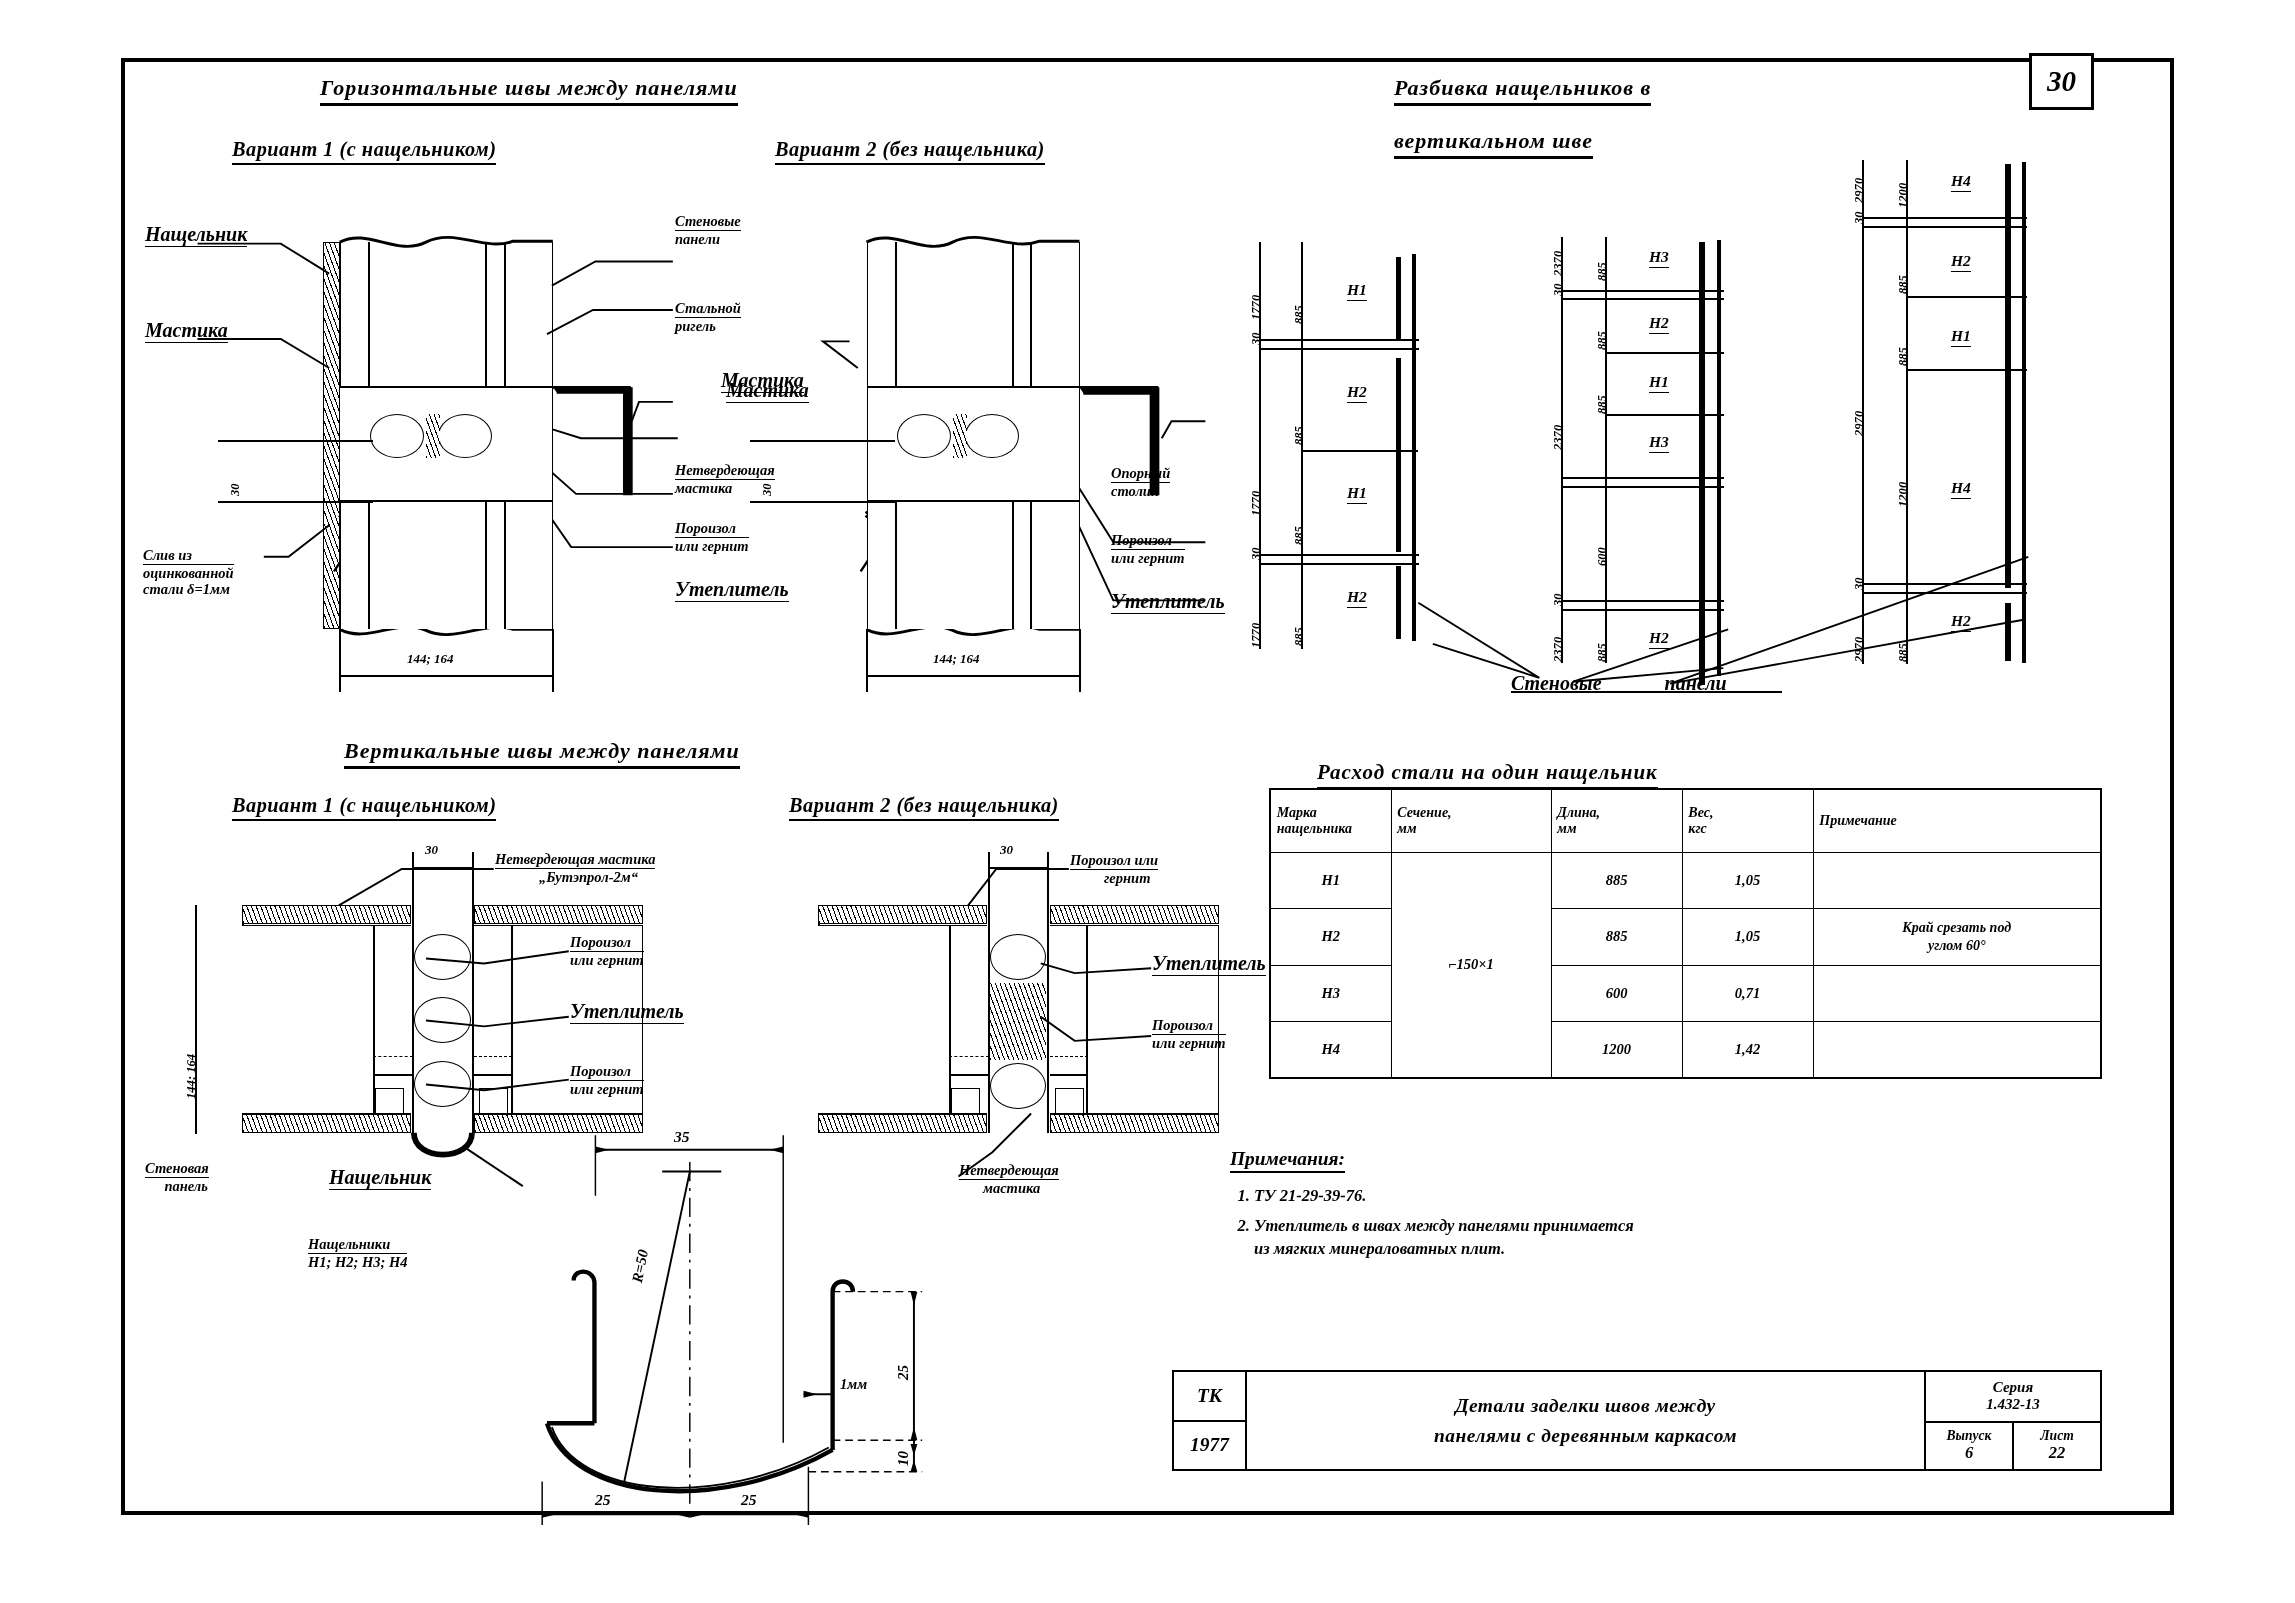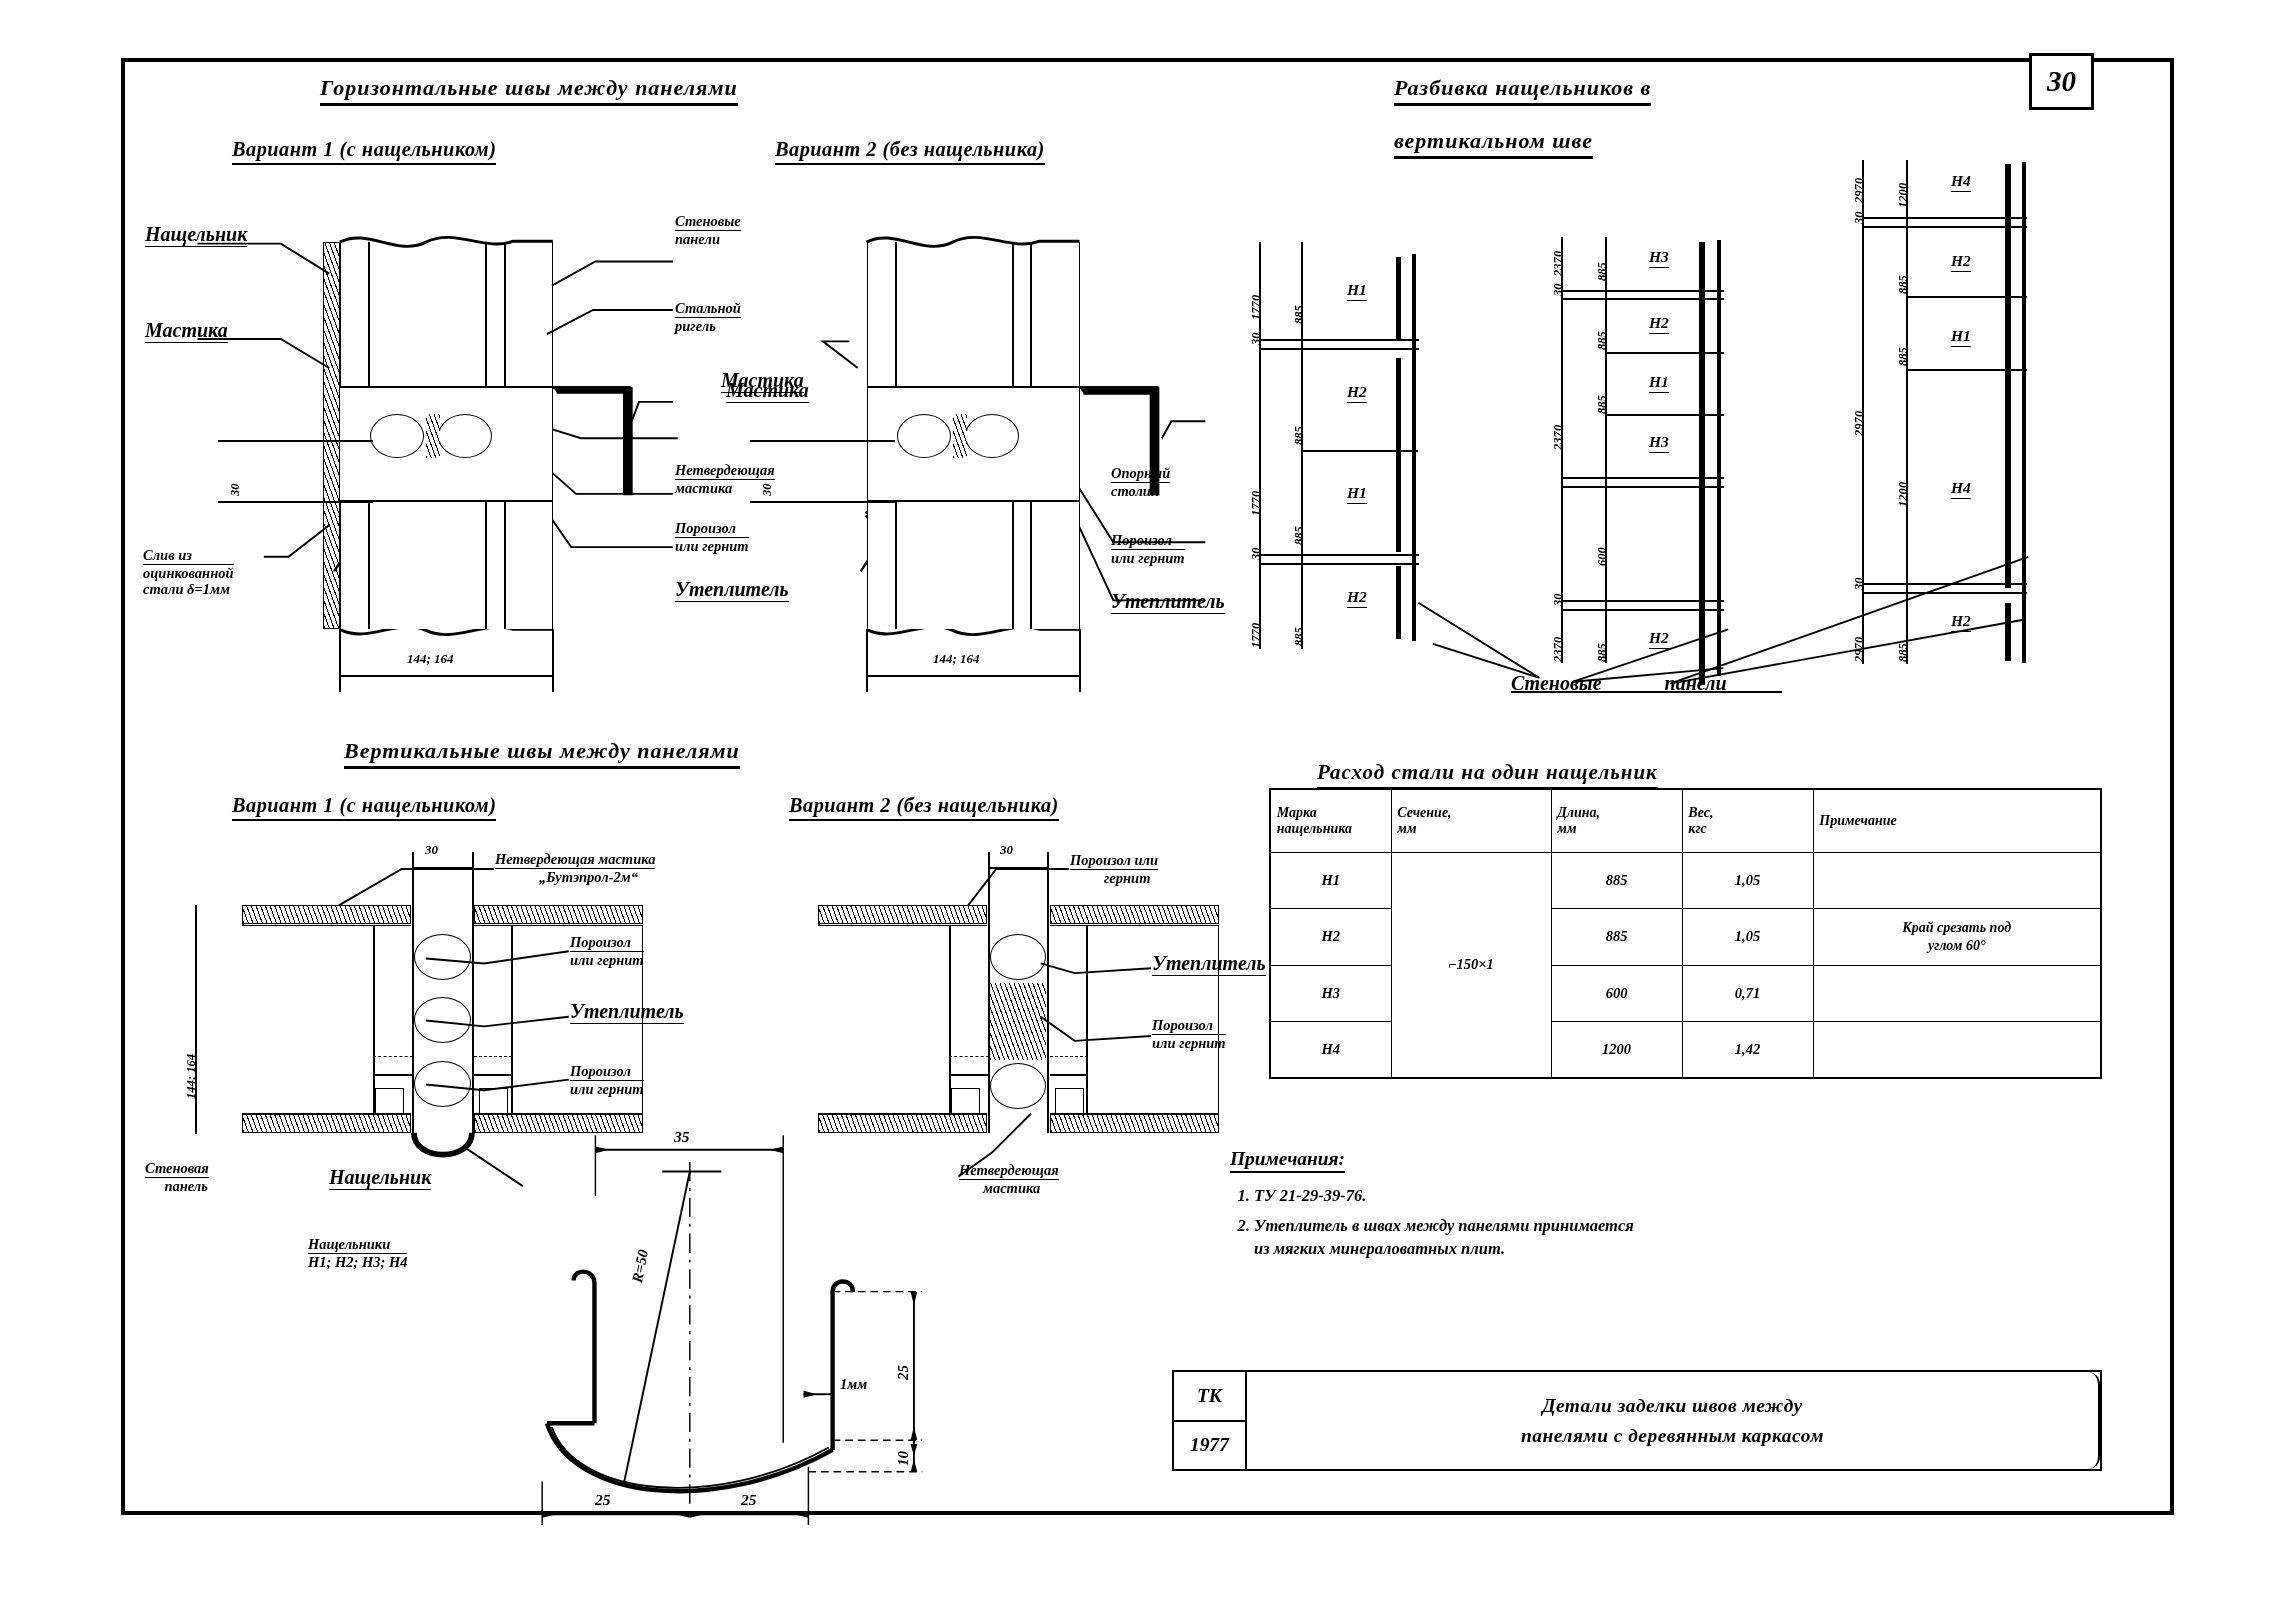--- a/index.html
+++ b/index.html
@@ -178,21 +178,21 @@
     width: 930px; height: 101px;
     border: 2.9px solid #000;
     background: #fff;
     display: flex;
   }
   #tb-stamp { width: 73px; border-right: 2.4px solid #000; display:flex; flex-direction:column; }
   #tb-stamp .c { flex:1; display:flex; align-items:center; justify-content:center;
     font-style: italic; font-weight:bold; font-size: 19.4px; font-family:"Liberation Serif",serif; }
   #tb-stamp .c:first-child { border-bottom: 2.4px solid #000; }
   #tb-main { flex:1; display:flex; flex-direction:column; align-items:center; justify-content:center;
-    border-right: 2.4px solid #000; padding: 0 9.7px; border-radius: 12px;}
+    border-right: 2.4px solid #000; padding: 0 9.7px;}
   #tb-main div { font-style: italic; font-weight:bold; font-size: 19.4px;
     font-family:"Liberation Serif",serif; line-height:1.5; letter-spacing:0.5px; white-space:nowrap;}
   #tb-right { width: 174px; display:flex; flex-direction:column; }
   #tb-series { flex: 1.05; border-bottom: 2.4px solid #000; display:flex;
     flex-direction:column; align-items:center; justify-content:center; }
   #tb-series span { font-style:italic; font-weight:bold; font-size:15px;
     font-family:"Liberation Serif",serif; line-height:1.15; }
   #tb-bot { flex: 1; display:flex; }
   #tb-bot .cell { flex:1; display:flex; flex-direction:column; align-items:center; justify-content:center; }
   #tb-bot .cell:first-child { border-right: 2.4px solid #000; }
@@ -688,14 +688,30 @@
 
 <div id="title-block">
   <div id="tb-stamp">
     <div class="c">ТК</div>
     <div class="c">1977</div>
   </div>
   <div id="tb-main">
     <div>Детали заделки швов между</div>
     <div>панелями с деревянным каркасом</div>
   </div>
+  <div id="tb-right">
+    <div id="tb-series">
+      <span>Серия</span>
+      <span>1.432-13</span>
+    </div>
+    <div id="tb-bot">
+      <div class="cell">
+        <span>Выпуск</span>
+        <span class="v">6</span>
+      </div>
+      <div class="cell">
+        <span>Лист</span>
+        <span class="v">22</span>
+      </div>
+    </div>
+  </div>
 </div>
 
 
 </body></html>

